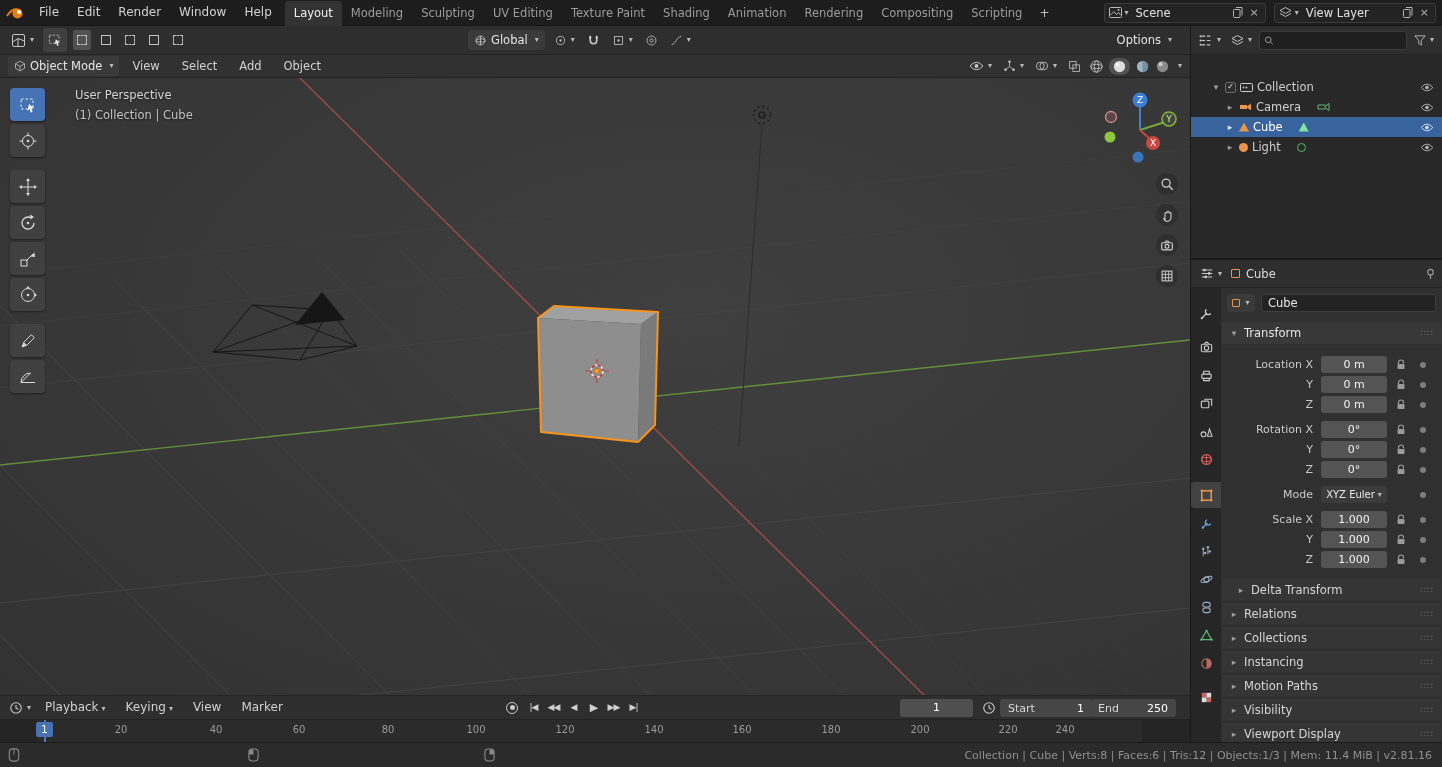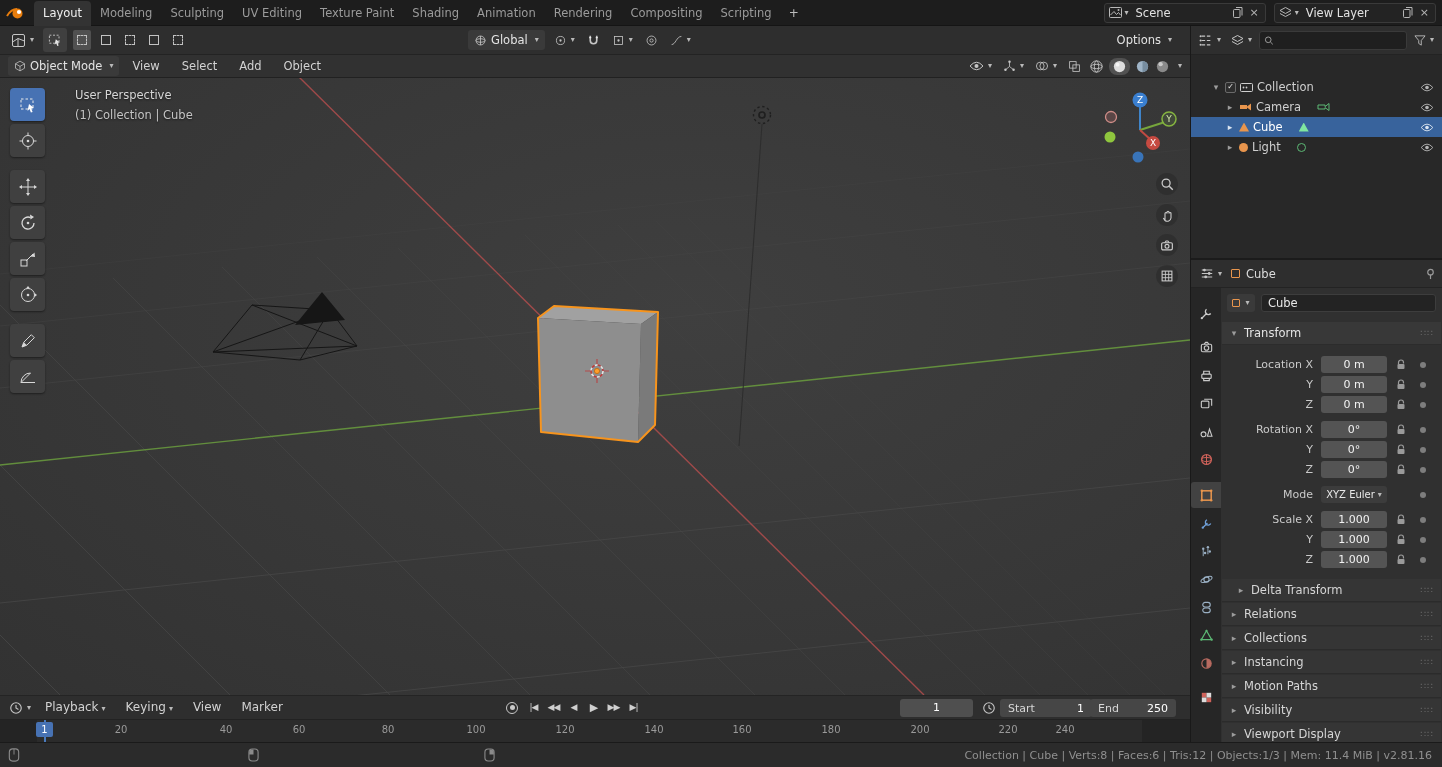--- a/index.html
+++ b/index.html
@@ -154,20 +154,27 @@
 <div class="app">
 
   <header class="topbar">
     <div class="logo">
       <svg width="20" height="14" viewBox="0 0 20 14">
         <path d="M2 10 C5 5 9 3 12 3" stroke="#e87d0d" stroke-width="2" fill="none"></path>
         <circle cx="12.5" cy="7.5" r="5" fill="#e87d0d"></circle>
         <circle cx="14" cy="6" r="2.1" fill="#ffffff"></circle>
       </svg>
     </div>
+    <nav style="display:flex">
+      <span class="menu-item">File</span>
+      <span class="menu-item">Edit</span>
+      <span class="menu-item">Render</span>
+      <span class="menu-item">Window</span>
+      <span class="menu-item">Help</span>
+    </nav>
     <div class="workspaces">
       <span class="ws-tab active">Layout</span>
       <span class="ws-tab">Modeling</span>
       <span class="ws-tab">Sculpting</span>
       <span class="ws-tab">UV Editing</span>
       <span class="ws-tab">Texture Paint</span>
       <span class="ws-tab">Shading</span>
       <span class="ws-tab">Animation</span>
       <span class="ws-tab">Rendering</span>
       <span class="ws-tab">Compositing</span>
@@ -558,21 +565,21 @@
         </div>
         <div class="rangefield" style="left:1090px;width:86px">
           <span>End</span>
           <span class="rv">250</span>
         </div>
       </div>
       <div class="tl-ruler">
         <div class="tl-out" style="left:0;width:37px"></div>
         <div class="tl-out" style="left:1142px;right:0"></div>
         <span class="tick" style="left:121px">20</span>
-        <span class="tick" style="left:226px">40</span>
+        <span class="tick" style="left:216px">40</span>
         <span class="tick" style="left:299px">60</span>
         <span class="tick" style="left:388px">80</span>
         <span class="tick" style="left:476px">100</span>
         <span class="tick" style="left:565px">120</span>
         <span class="tick" style="left:654px">140</span>
         <span class="tick" style="left:742px">160</span>
         <span class="tick" style="left:831px">180</span>
         <span class="tick" style="left:920px">200</span>
         <span class="tick" style="left:1008px">220</span>
         <span class="tick" style="left:1065px">240</span>

